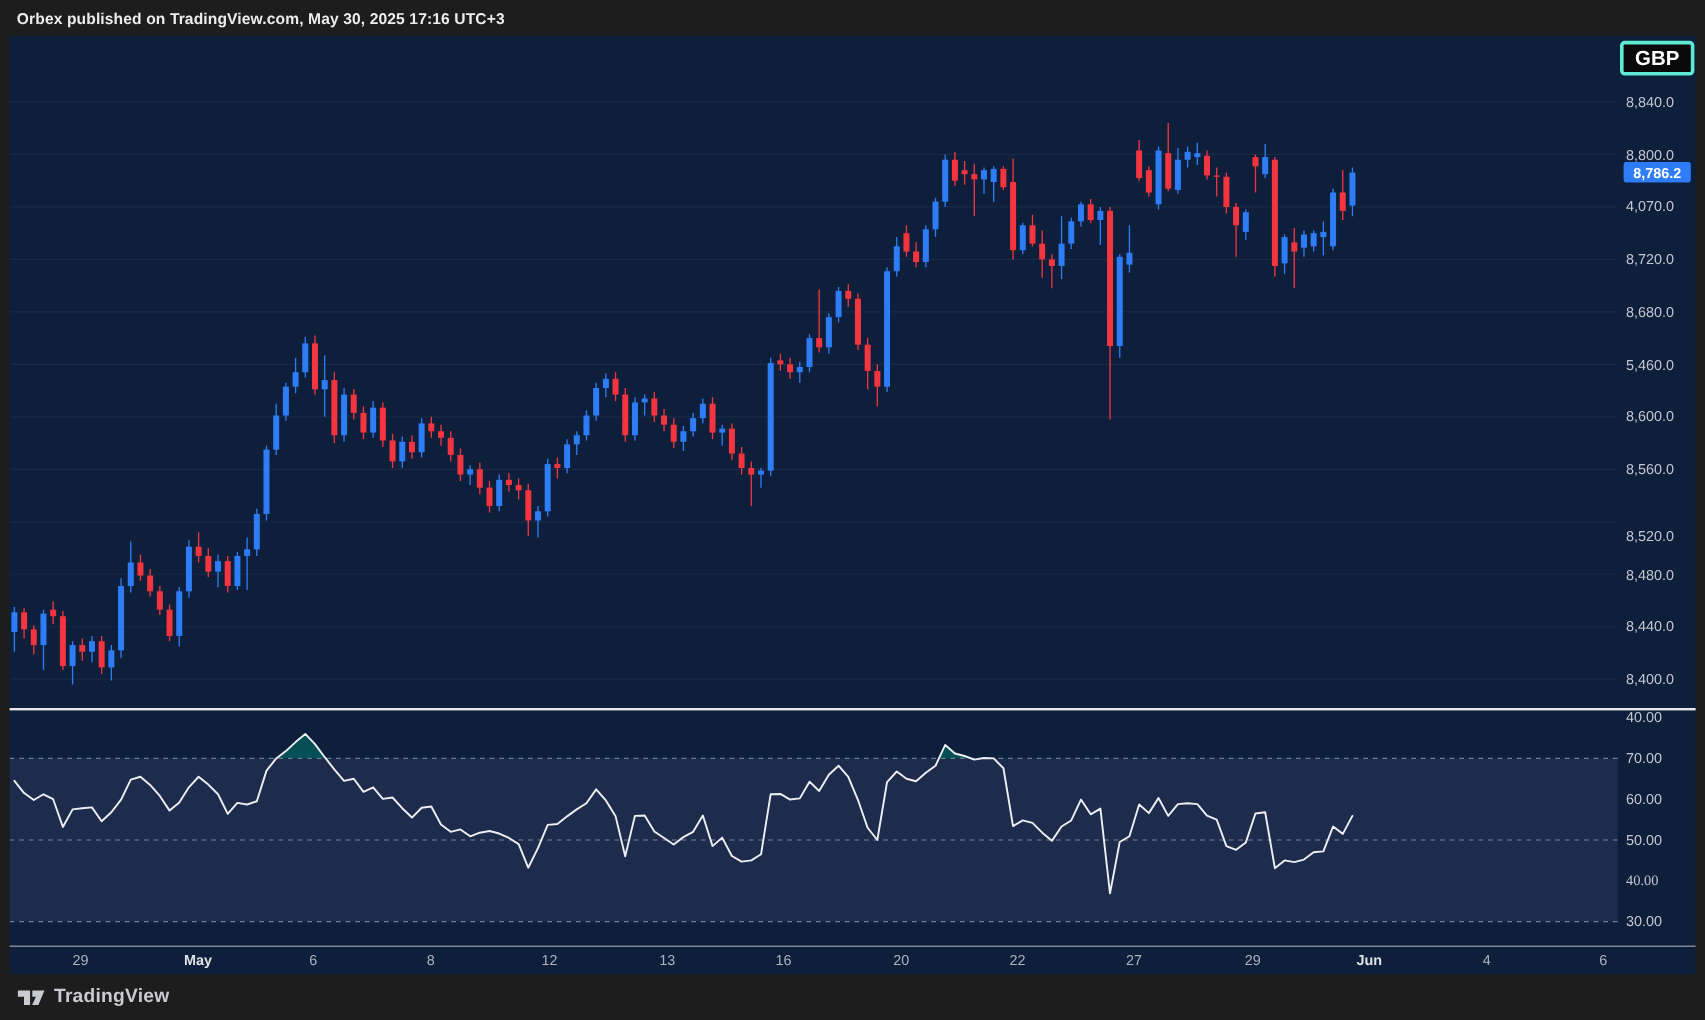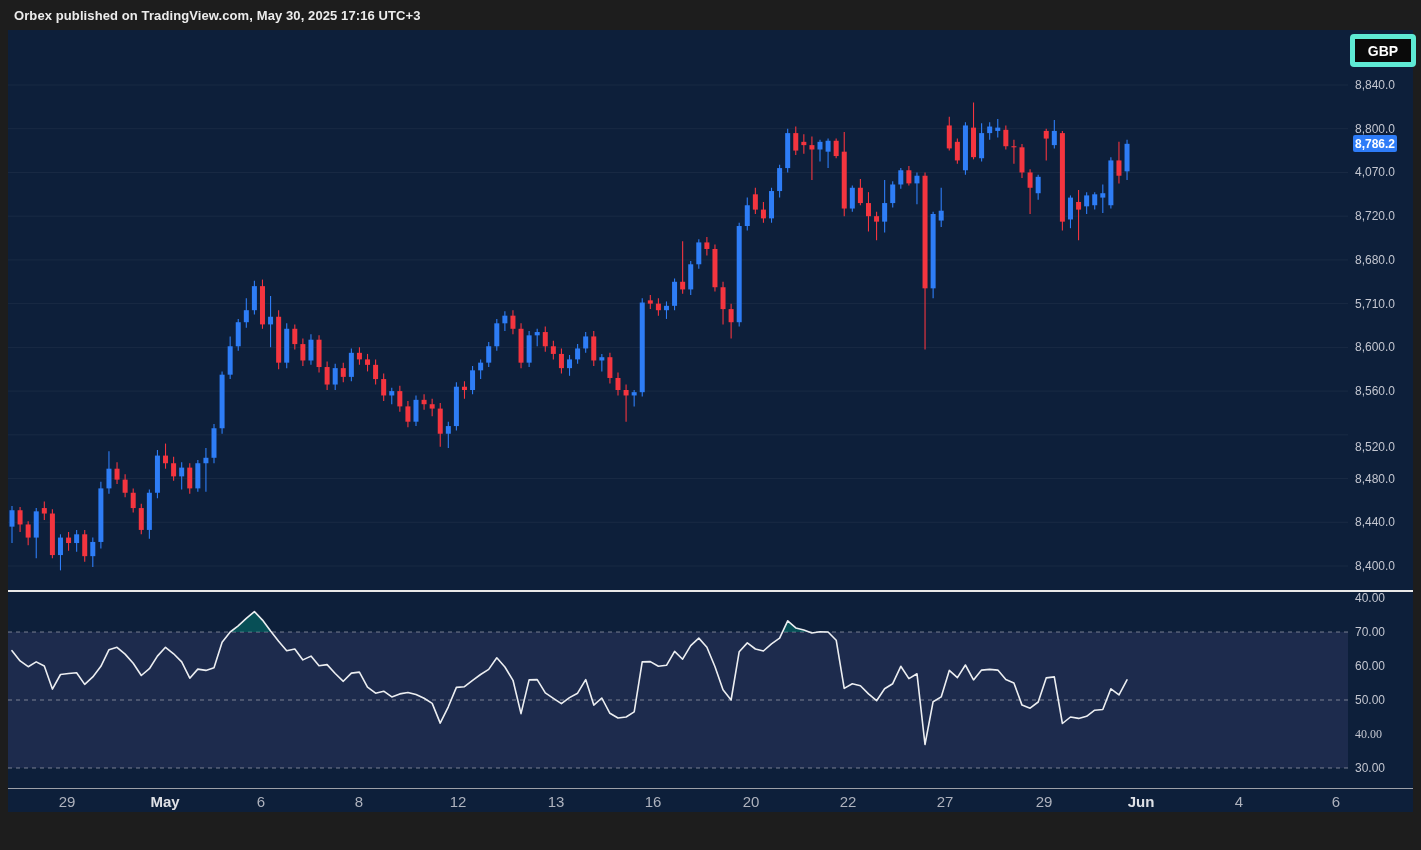--- a/index.html
+++ b/index.html
@@ -11,26 +11,26 @@
   .chart-root{position:absolute;left:8px;top:30px;width:1405px;height:782px;background:#0d1f3a;}
   .pane-sep{position:absolute;left:0;top:560px;width:1405px;height:2px;background:#e8e8e8;z-index:5;}
   .time-sep{position:absolute;left:0;top:758px;width:1405px;height:1px;background:#9da0a8;z-index:5;}
   svg.pane{position:absolute;left:0;display:block;}
   #price-pane{top:0;}
   #rsi-pane{top:562px;}
   .axis-label{position:absolute;left:1347px;width:56px;color:#c3c6d0;font-size:12px;
               transform:translateY(-50%);white-space:nowrap;}
   .time-axis{position:absolute;left:0;top:759px;width:1405px;height:23px;}
   .time-label{position:absolute;top:4px;width:62px;margin-left:-31px;text-align:center;
-              color:#aeb2bd;font-size:15px;}
+              color:#aeb2bd;font-size:12px;}
   .time-label.major{color:#dfe1e6;font-weight:bold;}
   .gbp-badge{position:absolute;left:1342px;top:4px;width:56px;height:23px;background:#0a0a0a;
-             border:5px solid #5eead4;border-radius:4px;display:flex;align-items:center;
-             justify-content:center;color:#ffffff;font-size:14px;font-weight:bold;z-index:6;}
-  .price-tag{position:absolute;left:1345px;width:44px;height:17px;border-radius:2px;
+             border:3px solid #5eead4;border-radius:4px;display:flex;align-items:center;
+             justify-content:center;color:#ffffff;font-size:17px;font-weight:bold;z-index:6;}
+  .price-tag{position:absolute;left:1345px;width:56px;height:17px;border-radius:2px;
              display:flex;align-items:center;justify-content:center;color:#fff;
              font-size:12px;font-weight:bold;z-index:6;}
   .bottom-bar{position:absolute;left:0;top:812px;width:100%;height:38px;background:#1d1d1d;
               display:flex;align-items:center;}
   .tv-logo{display:flex;align-items:center;gap:7px;padding-left:14px;cursor:pointer;}
   .tv-logo span{color:#c9cbd0;font-size:16px;font-weight:bold;letter-spacing:.2px;}
 </style>
 </head>
 <body>
 
@@ -366,21 +366,21 @@
         <div class="time-label" style="left: 1231px;">4</div>
         <div class="time-label" style="left: 1328px;">6</div>
       </div>
 
     <div id="price-axis">
         <div class="axis-label" style="top: 55px;">8,840.0</div>
         <div class="axis-label" style="top: 98.7273px;">8,800.0</div>
         <div class="axis-label" style="top: 142.455px;">4,070.0</div>
         <div class="axis-label" style="top: 186.182px;">8,720.0</div>
         <div class="axis-label" style="top: 229.909px;">8,680.0</div>
-        <div class="axis-label" style="top: 273.636px;">5,710.0</div>
+        <div class="axis-label" style="top: 273.636px;">5,460.0</div>
         <div class="axis-label" style="top: 317.364px;">8,600.0</div>
         <div class="axis-label" style="top: 361.091px;">8,560.0</div>
         <div class="axis-label" style="top: 417px;">8,520.0</div>
         <div class="axis-label" style="top: 448.545px;">8,480.0</div>
         <div class="axis-label" style="top: 492.273px;">8,440.0</div>
         <div class="axis-label" style="top: 536px;">8,400.0</div>
       </div>
     <div id="rsi-axis">
         <div class="axis-label" style="top: 568px;">40.00</div>
         <div class="axis-label" style="top: 602px;">70.00</div>
@@ -390,14 +390,23 @@
         <div class="axis-label" style="top: 738px;">30.00</div>
       </div>
 
     <div class="gbp-badge">
       <span>GBP</span>
     </div>
 
     <div class="price-tag" id="price-tag" style="background: rgb(46, 124, 247); top: 105.313px;">8,786.2</div>
   </div>
 
+  <div class="bottom-bar">
+    <div class="tv-logo">
+      <svg width="24" height="20" viewBox="0 0 26 20">
+        <path d="M1 4 H12 V17 H6.5 V9.5 H1 Z" fill="#c9cbd0"></path>
+        <path d="M14 4 H25 L19.5 17 H13.8 L17.3 9.5 H14 Z" fill="#c9cbd0"></path>
+      </svg>
+      <span>TradingView</span>
+    </div>
+  </div>
 
 </div>
 
 </body></html>

